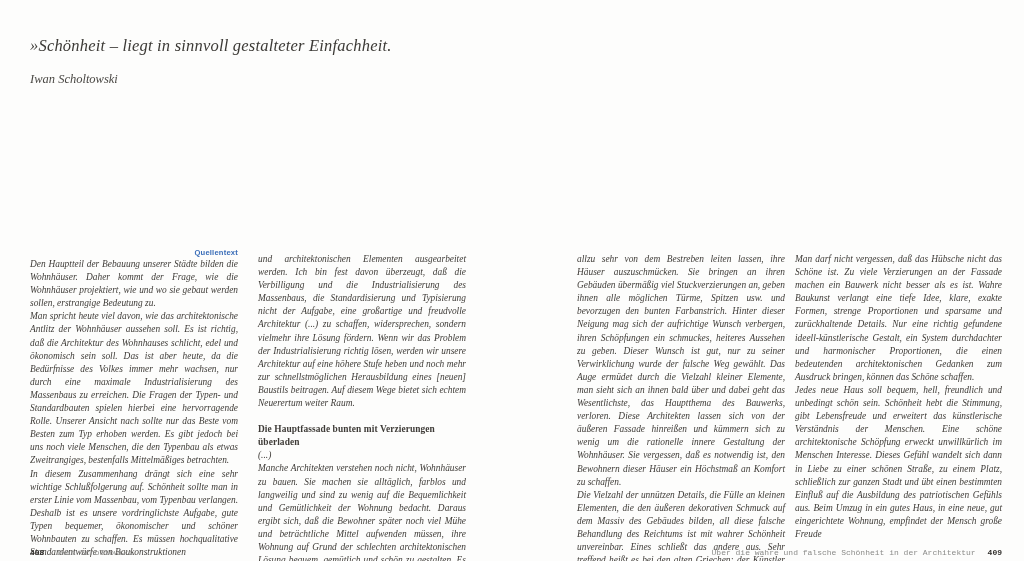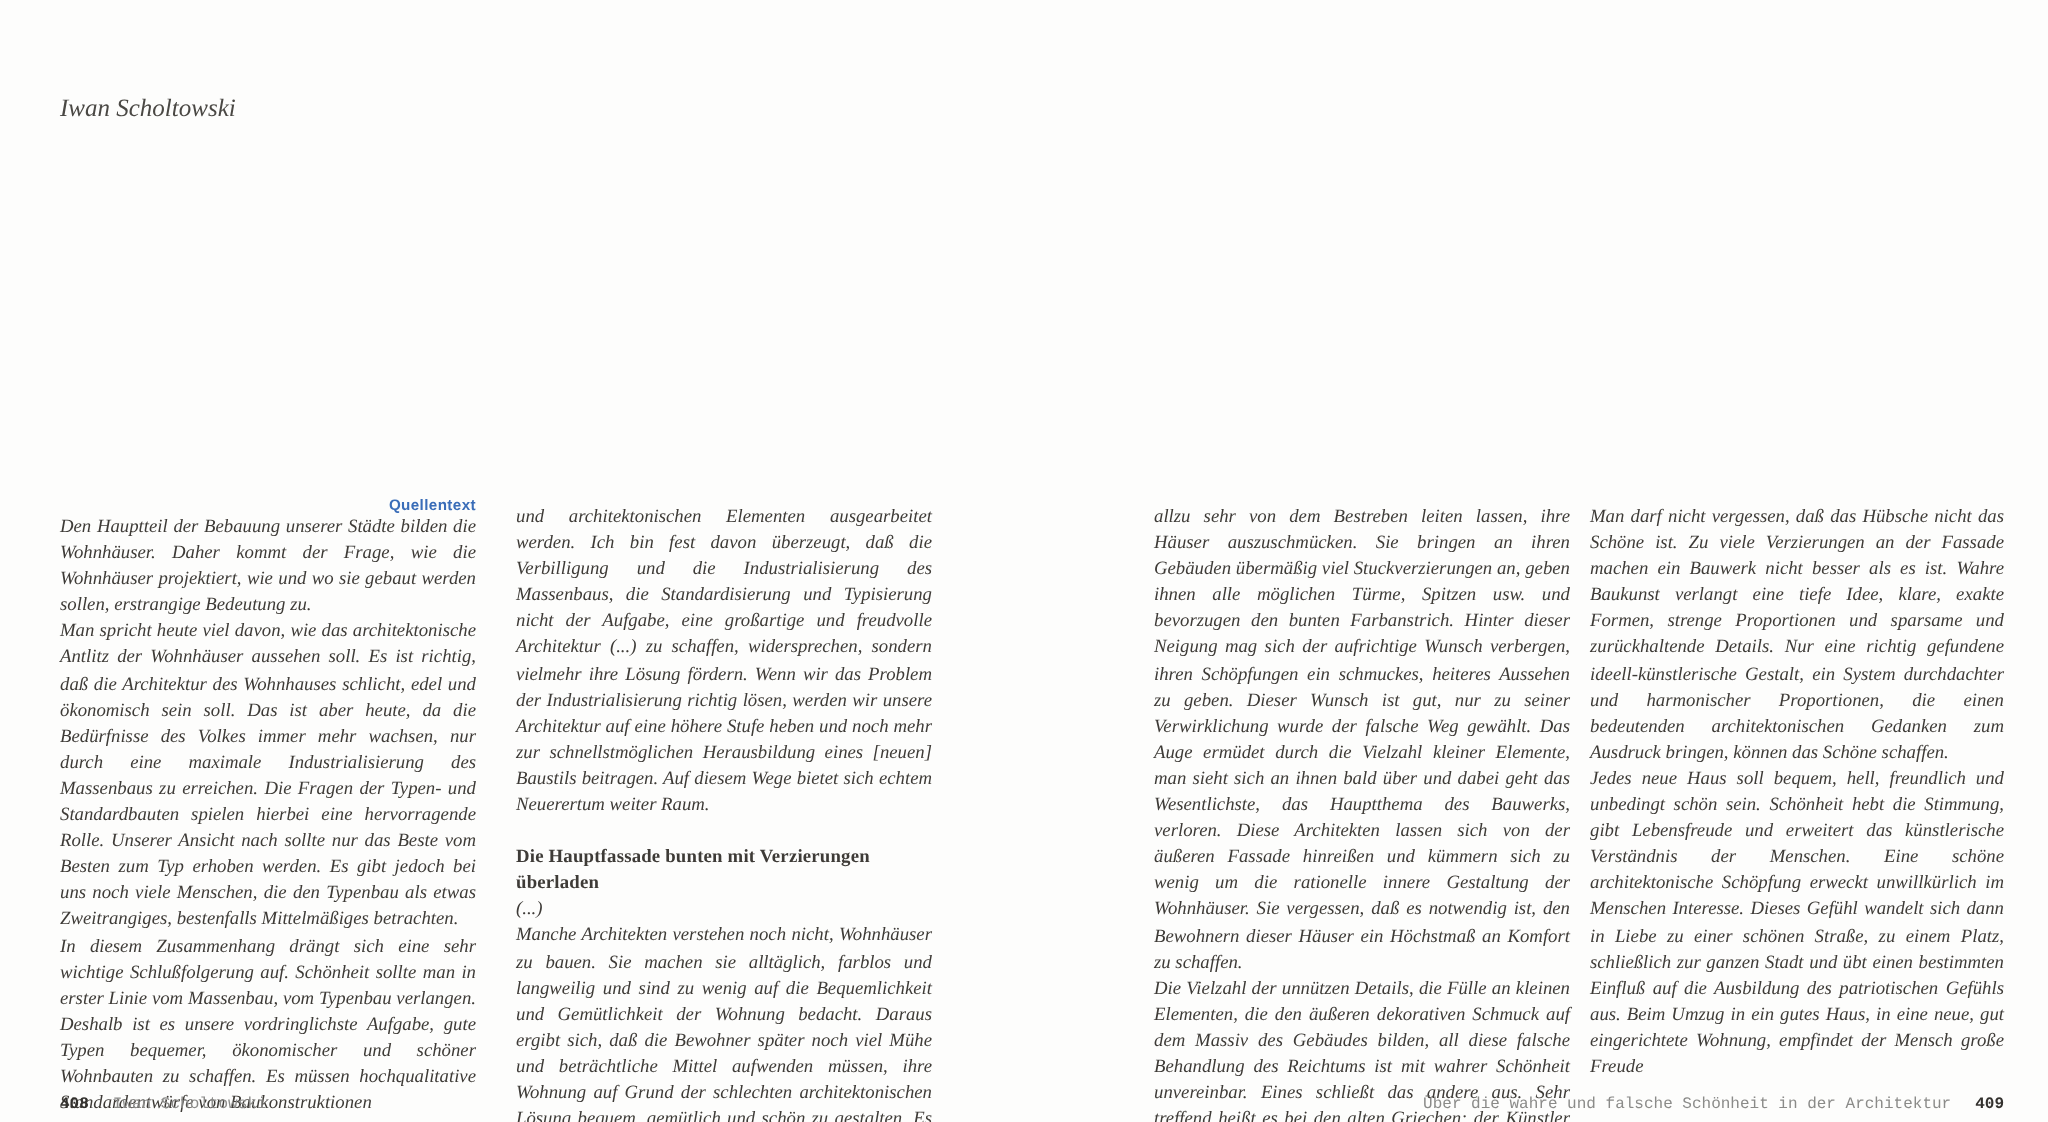--- a/index.html
+++ b/index.html
@@ -84,20 +84,21 @@
   .footer .running-title {
     color: #8b8b89;
   }
   .footer-left .running-title  { margin-left: 12px; }
   .footer-right .page-num      { margin-left: 12px; }
 </style>
 </head>
 <body>
 
 <div class="quote-block">
+  <div class="quote-line">»Schönheit – liegt in sinnvoll gestalteter Einfachheit.</div>
   <div class="quote-author">Iwan Scholtowski</div>
 </div>
 
 <div class="column col-1">
     <div class="source-label">Quellentext</div>
     <div class="body-para">Den Hauptteil der Bebauung unserer Städte bilden die Wohnhäuser. Daher kommt der Frage, wie die Wohnhäuser projektiert, wie und wo sie gebaut werden sollen, erstrangige Bedeutung zu.</div>
     <div class="body-para">Man spricht heute viel davon, wie das architektonische Antlitz der Wohnhäuser aussehen soll. Es ist richtig, daß die Architektur des Wohnhauses schlicht, edel und ökonomisch sein soll. Das ist aber heute, da die Bedürfnisse des Volkes immer mehr wachsen, nur durch eine maximale Industrialisierung des Massenbaus zu erreichen. Die Fragen der Typen- und Standardbauten spielen hierbei eine hervorragende Rolle. Unserer Ansicht nach sollte nur das Beste vom Besten zum Typ erhoben werden. Es gibt jedoch bei uns noch viele Menschen, die den Typenbau als etwas Zweitrangiges, bestenfalls Mittelmäßiges betrachten.</div>
     <div class="body-para">In diesem Zusammenhang drängt sich eine sehr wichtige Schlußfolgerung auf. Schönheit sollte man in erster Linie vom Massenbau, vom Typenbau verlangen. Deshalb ist es unsere vordringlichste Aufgabe, gute Typen bequemer, ökonomischer und schöner Wohnbauten zu schaffen. Es müssen hochqualitative Standardentwürfe von Baukonstruktionen</div>
   </div>
 <div class="column col-2">

